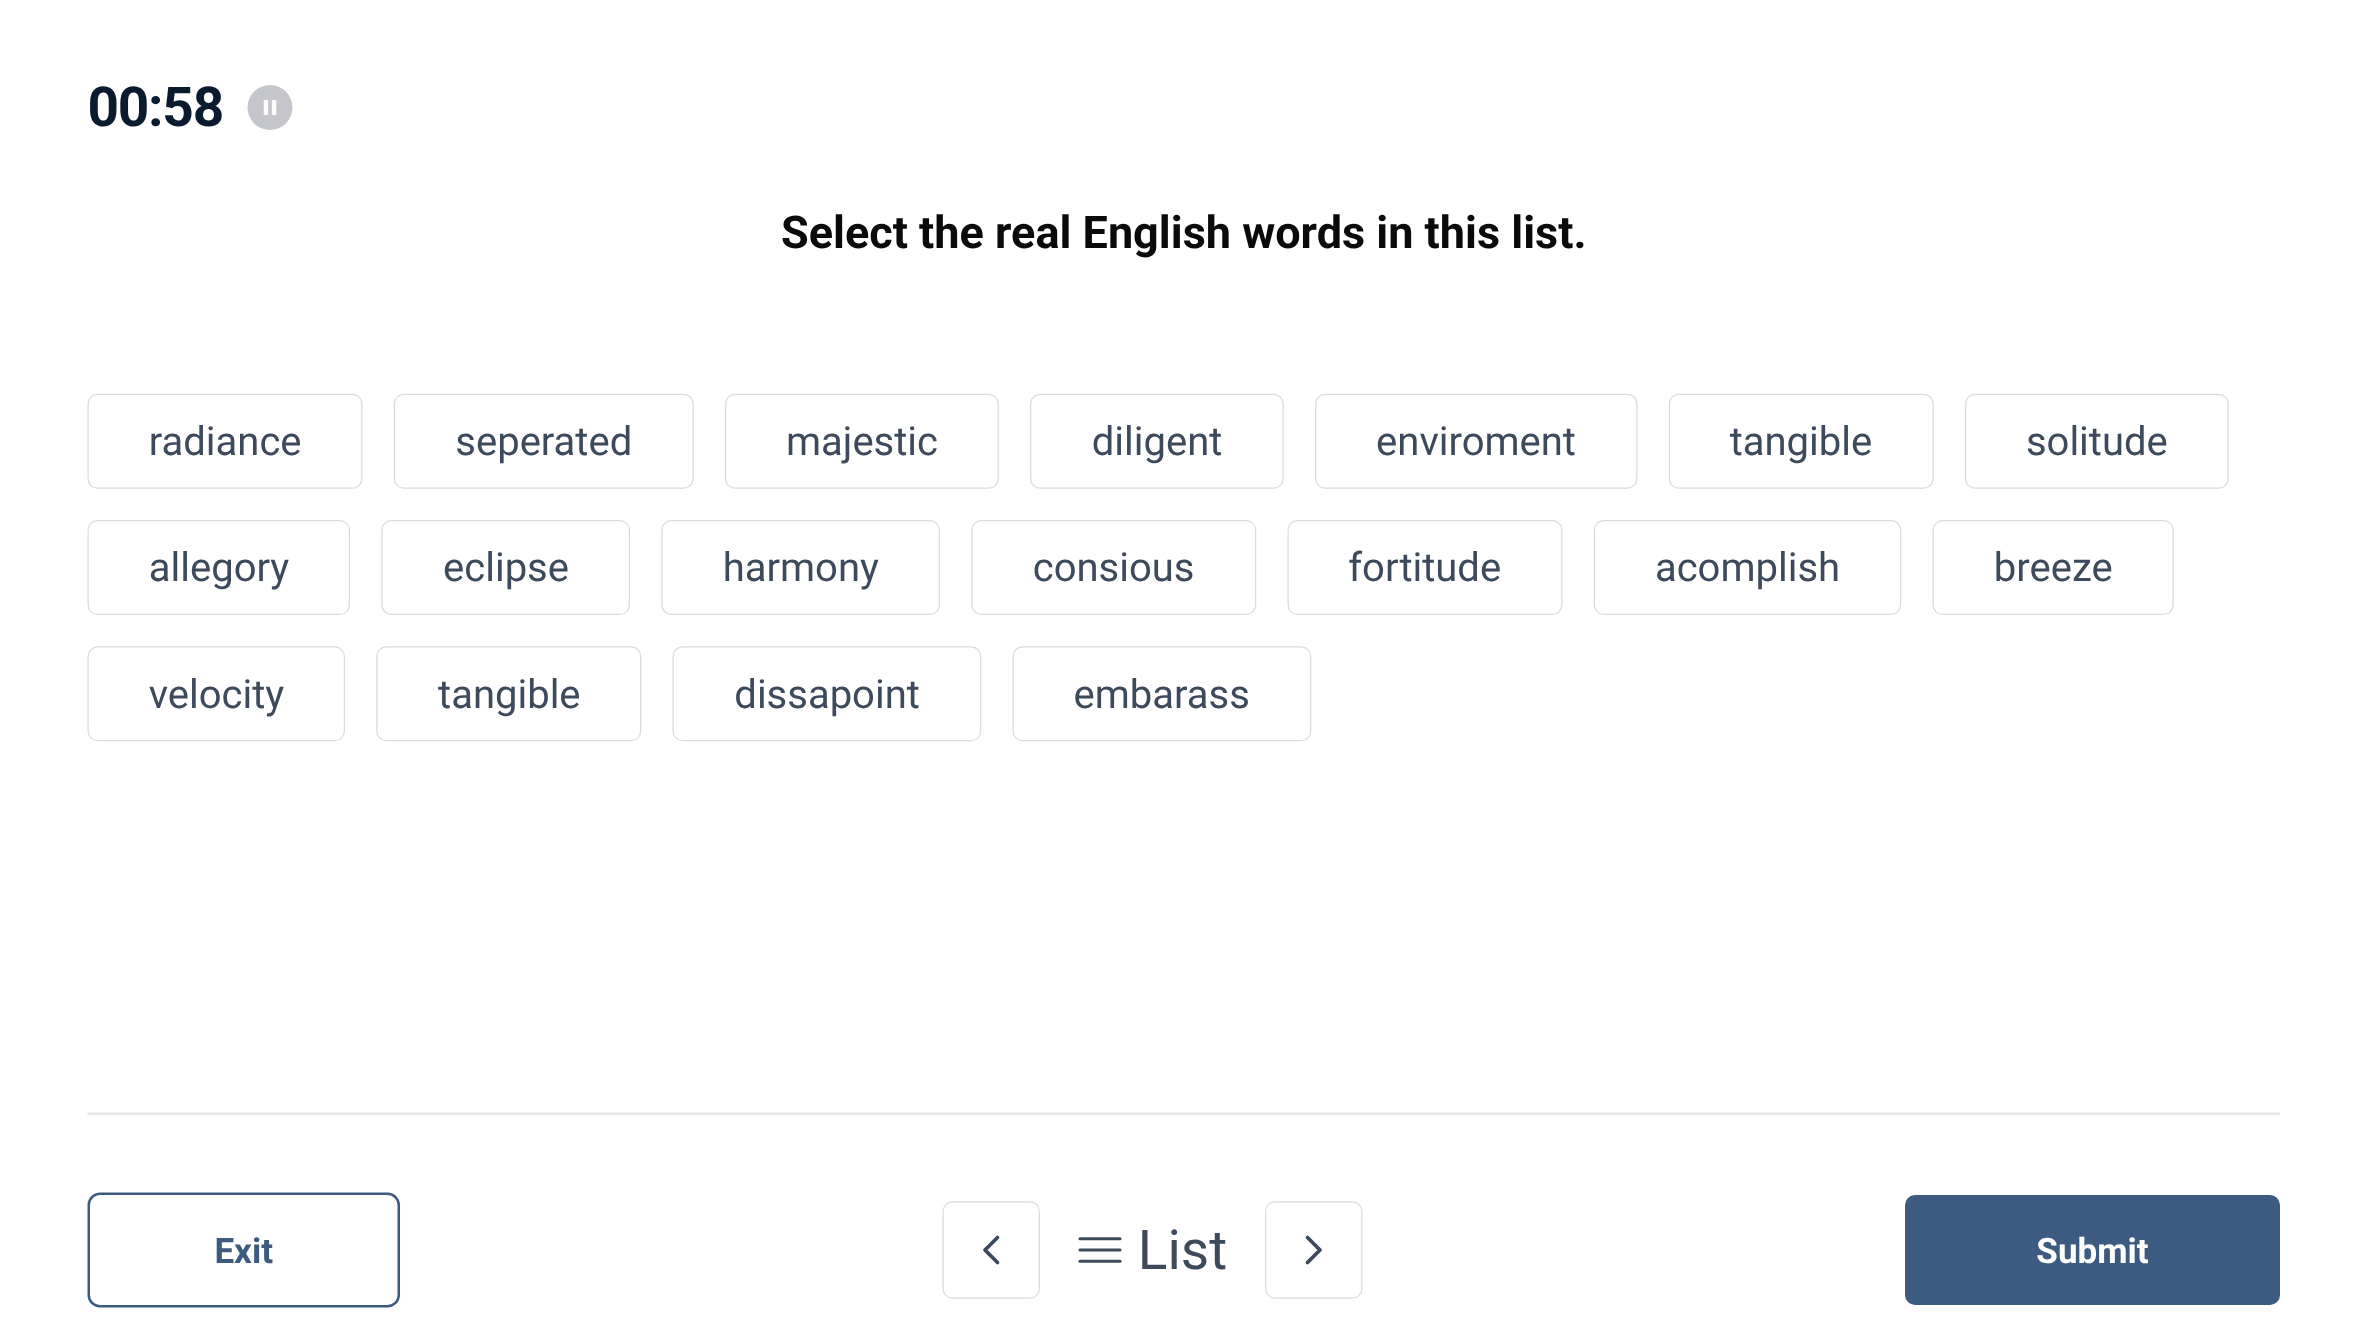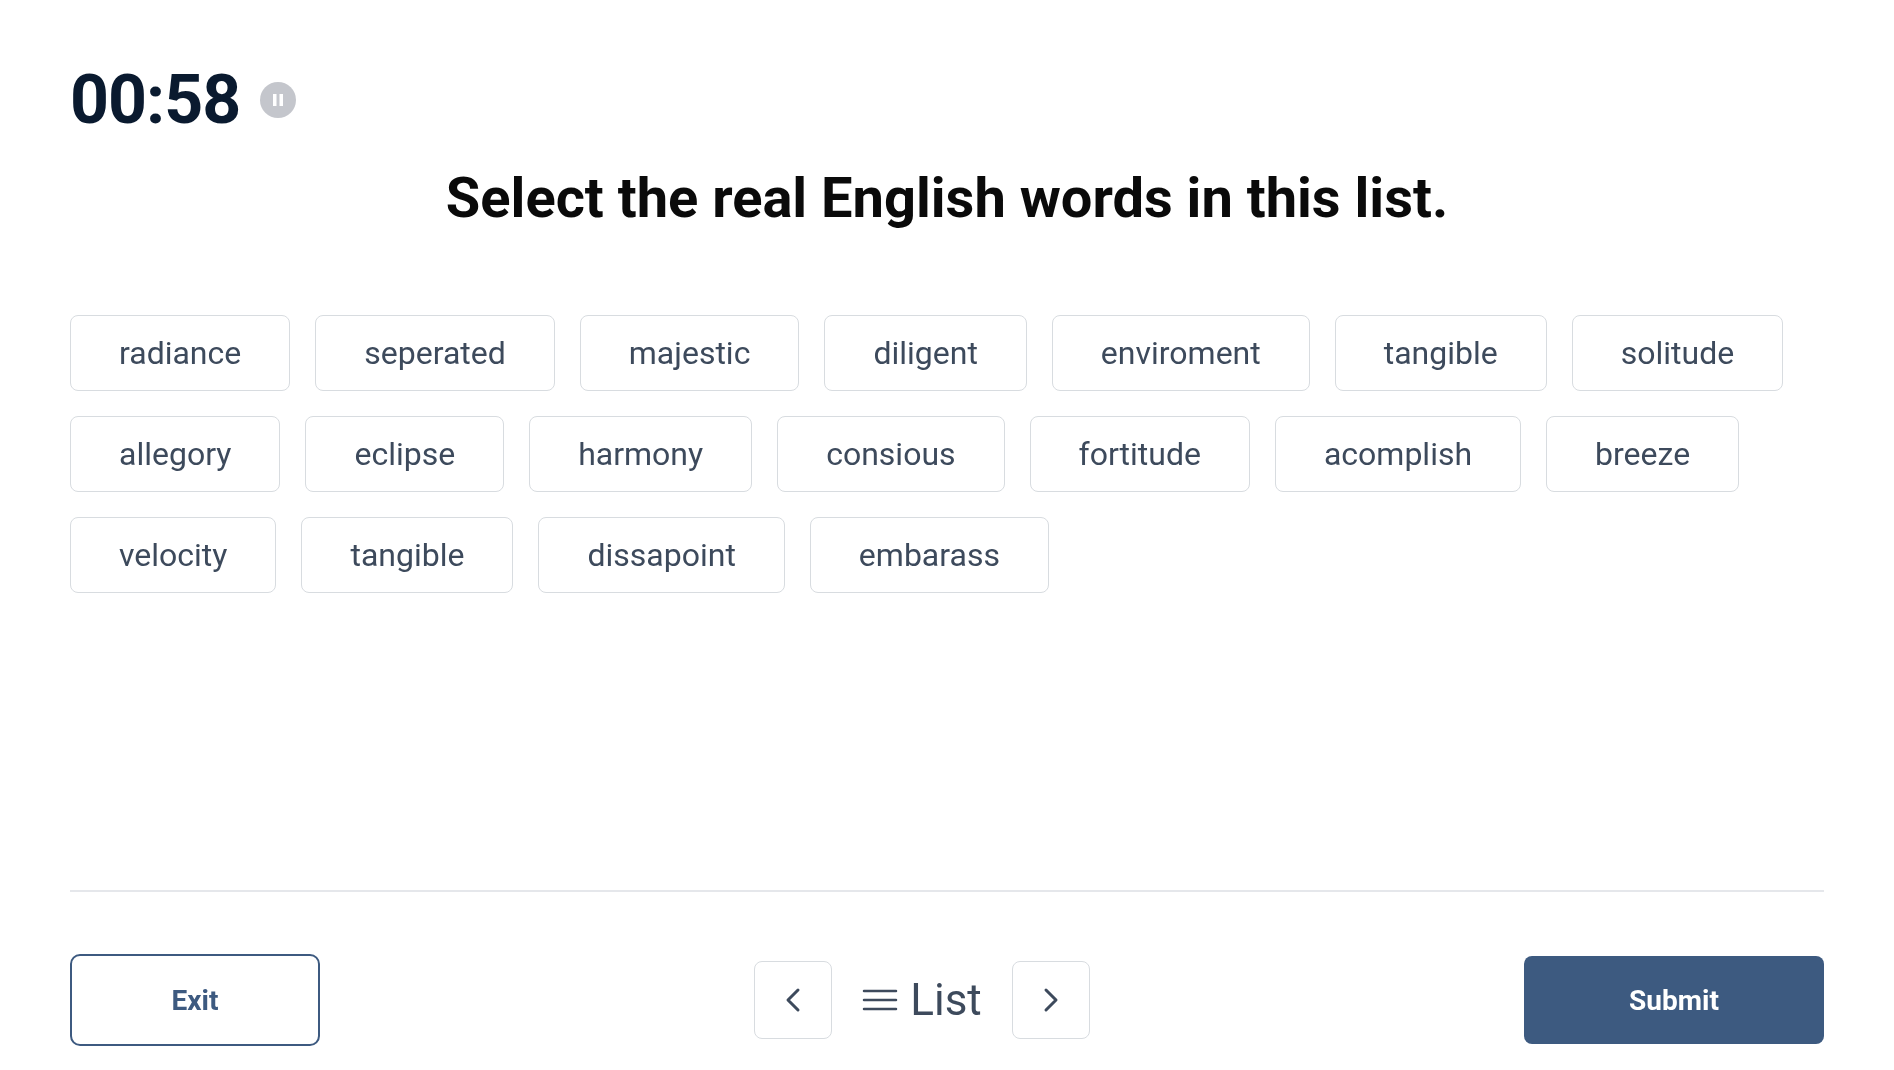--- a/index.html
+++ b/index.html
@@ -20,21 +20,21 @@
     .timer-container {
       position: absolute;
       top: 60px;
       left: 70px;
       display: flex;
       align-items: center;
       gap: 20px;
     }
     
     .timer {
-      font-size: 68px;
+      font-size: 44px;
       font-weight: 700;
       color: #0a1a2f;
       letter-spacing: -1px;
     }
     
     .pause-button {
       width: 36px;
       height: 36px;
       border-radius: 50%;
       background: #c4c6cc;
@@ -48,21 +48,21 @@
     .pause-button svg {
       width: 14px;
       height: 14px;
     }
     
     .instruction {
       position: absolute;
       top: 165px;
       left: 50%;
       transform: translateX(-50%);
-      font-size: 56px;
+      font-size: 36px;
       font-weight: 700;
       color: #0a0a0a;
       text-align: center;
       white-space: nowrap;
     }
     
     .words-container {
       position: absolute;
       top: 315px;
       left: 70px;

